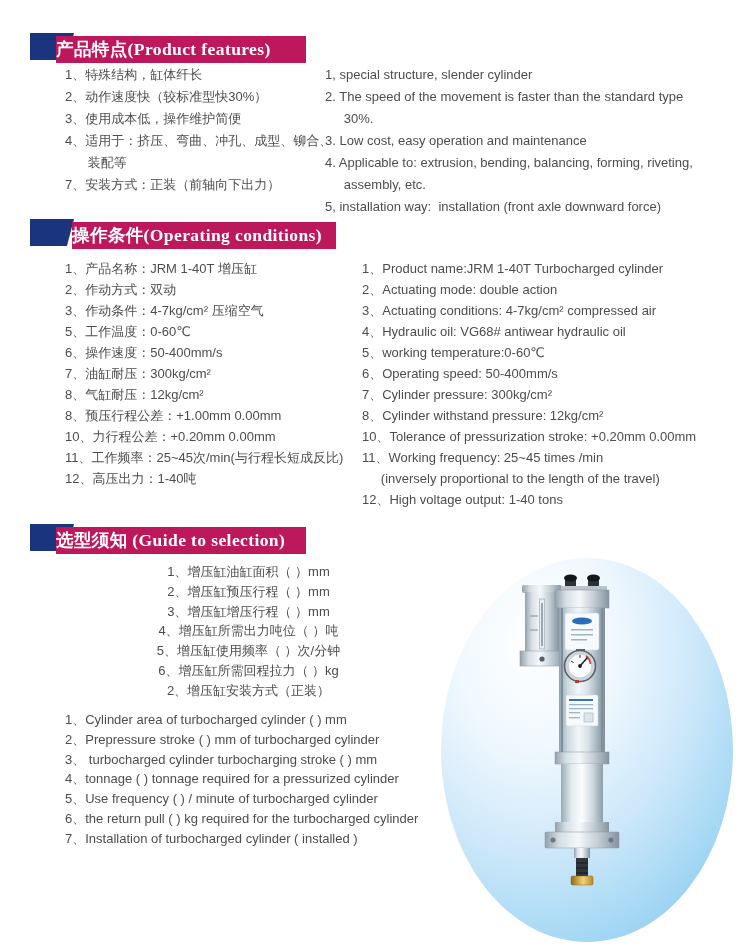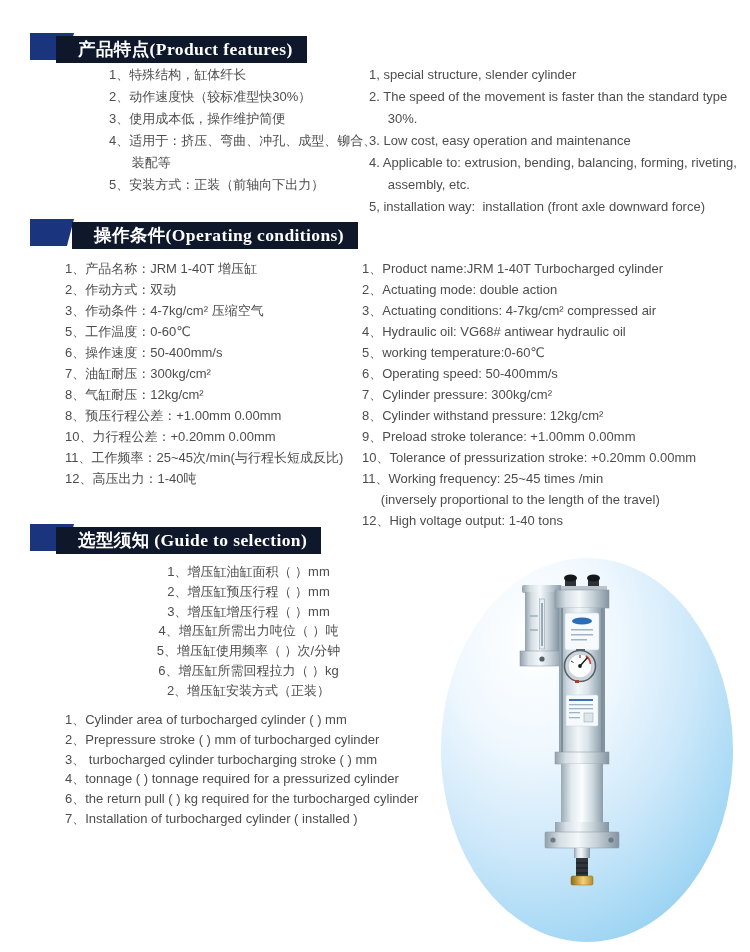--- a/index.html
+++ b/index.html
@@ -1,30 +1,30 @@
 <!DOCTYPE html>
 <html><head>
 <meta charset="utf-8">
 <style>
   html,body{margin:0;padding:0;background:#fff;}
   .page{position:relative;width:750px;height:952px;background:#ffffff;overflow:hidden;
         font-family:"Liberation Sans","DejaVu Sans",sans-serif;}
   
   .chip{position:absolute;width:44px;height:27px;background:#1a357e;
         clip-path:polygon(0 0,100% 0,84% 100%,0 100%);}
-  .banner{position:absolute;margin:0;height:27px;line-height:27px;padding:0 14px 0 22px;
-        background:#0f172a;color:#ffffff;font-family:"Liberation Serif","DejaVu Serif",serif;
+  .banner{position:absolute;margin:0;height:27px;line-height:27px;padding:0 14px 0 0;
+        background:#be185d;color:#ffffff;font-family:"Liberation Serif","DejaVu Serif",serif;
         font-weight:700;font-size:17.5px;letter-spacing:.4px;min-width:250px;box-sizing:border-box;
         white-space:nowrap;}
   
   .list{position:absolute;margin:0;padding:0;list-style:none;color:#4d4d4d;}
   .list li{white-space:pre-wrap;}
   .cn li{padding-left:1.75em;text-indent:-1.75em;}
   .en li{padding-left:1.45em;text-indent:-1.45em;}
-  .s1{font-size:13px;line-height:22px;margin-left:44px;}
+  .s1{font-size:13px;line-height:22px;}
   .s2{font-size:13px;line-height:21px;}
   .s3{font-size:13px;line-height:19.8px;}
   .s1cn{left:65px;top:64px;width:272px;}
   .s1en{left:325px;top:64px;width:432px;}
   .s2cn{left:65px;top:258px;width:300px;}
   .s2en{left:362px;top:258px;width:388px;}
   .s3cn{left:76px;top:562px;width:345px;text-align:center;}
   .s3en{left:65px;top:710px;width:405px;}
   .product{position:absolute;left:437px;top:556px;width:310px;height:390px;}
 </style>
@@ -36,21 +36,21 @@
   <section>
     <div class="chip" style="left:30px;top:33px;"></div>
     <h2 class="banner" style="left:56px;top:36px;">产品特点(Product features)</h2>
     <ul class="list cn s1 s1cn">
 
     <li>1、特殊结构，缸体纤长</li>
         <li>2、动作速度快（较标准型快30%）</li>
         <li>3、使用成本低，操作维护简便</li>
         <li>4、适用于：挤压、弯曲、冲孔、成型、铆合、
 装配等</li>
-        <li>5、安装方式：正装（前轴向下出力）</li>
+        <li>7、安装方式：正装（前轴向下出力）</li>
       </ul>
     <ul class="list en s1 s1en">
 
     <li>1, special structure, slender cylinder</li>
         <li>2. The speed of the movement is faster than the standard type
 30%.</li>
         <li>3. Low cost, easy operation and maintenance</li>
         <li>4. Applicable to: extrusion, bending, balancing, forming, riveting,
 assembly, etc.</li>
         <li>5, installation way:  installation (front axle downward force)</li>
@@ -77,21 +77,20 @@
     <ul class="list en s2 s2en">
 
     <li>1、Product name:JRM 1-40T Turbocharged cylinder</li>
         <li>2、Actuating mode: double action</li>
         <li>3、Actuating conditions: 4-7kg/cm² compressed air</li>
         <li>4、Hydraulic oil: VG68# antiwear hydraulic oil</li>
         <li>5、working temperature:0-60℃</li>
         <li>6、Operating speed: 50-400mm/s</li>
         <li>7、Cylinder pressure: 300kg/cm²</li>
         <li>8、Cylinder withstand pressure: 12kg/cm²</li>
-        <li>9、Preload stroke tolerance: +1.00mm 0.00mm</li>
         <li>10、Tolerance of pressurization stroke: +0.20mm 0.00mm</li>
         <li>11、Working frequency: 25~45 times /min
 (inversely proportional to the length of the travel)</li>
         <li>12、High voltage output: 1-40 tons</li>
       </ul>
   </section>
 
   <section>
     <div class="chip" style="left:30px;top:524px;"></div>
     <h2 class="banner" style="left:56px;top:527px;">选型须知 (Guide to selection)</h2>
@@ -104,20 +103,21 @@
         <li>5、增压缸使用频率（ ）次/分钟</li>
         <li>6、增压缸所需回程拉力（ ）kg</li>
         <li>2、增压缸安装方式（正装）</li>
       </ul>
     <ul class="list en s3 s3en">
 
     <li>1、Cylinder area of turbocharged cylinder ( ) mm</li>
         <li>2、Prepressure stroke ( ) mm of turbocharged cylinder</li>
         <li>3、 turbocharged cylinder turbocharging stroke ( ) mm</li>
         <li>4、tonnage ( ) tonnage required for a pressurized cylinder</li>
+        <li>5、Use frequency ( ) / minute of turbocharged cylinder</li>
         <li>6、the return pull ( ) kg required for the turbocharged cylinder</li>
         <li>7、Installation of turbocharged cylinder ( installed )</li>
       </ul>
 
     <svg class="product" viewBox="0 0 310 390" xmlns="http://www.w3.org/2000/svg" role="img">
       <defs>
         <radialGradient id="bgGrad" cx="32%" cy="22%" r="92%">
           <stop offset="0%" stop-color="#ffffff"></stop>
           <stop offset="30%" stop-color="#f0f8fe"></stop>
           <stop offset="60%" stop-color="#cde8fa"></stop>

